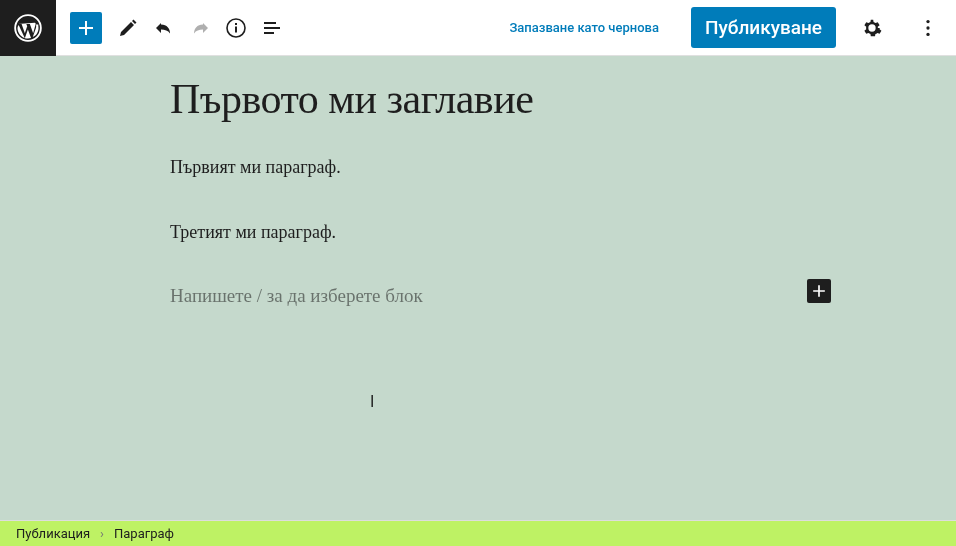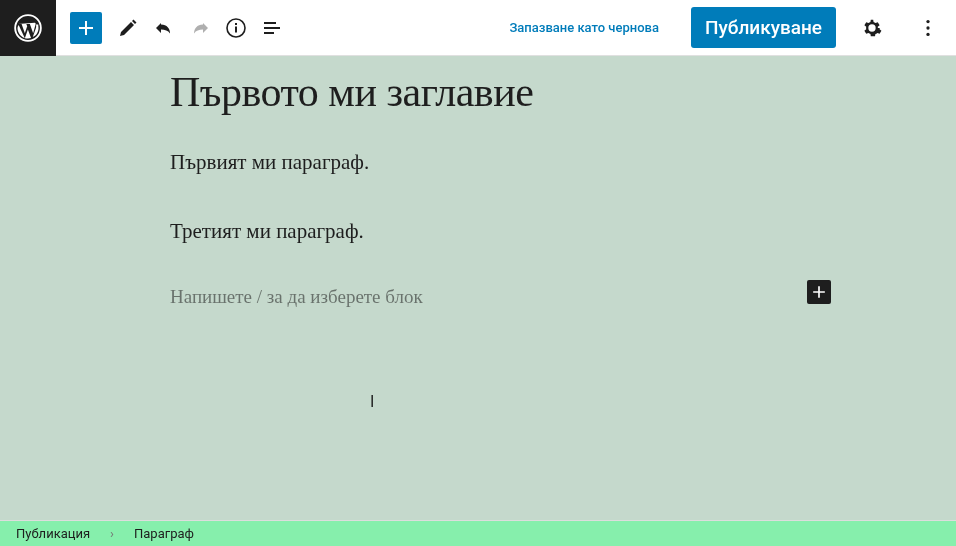--- a/index.html
+++ b/index.html
@@ -16,32 +16,32 @@
   .add-block-btn { width: 32px; height: 32px; background: #007cba; color: #fff; border-radius: 2px; display: flex; align-items: center; justify-content: center; margin: 0 8px 0 4px; }
   .add-block-btn svg { width: 24px; height: 24px; }
   .spacer { flex: 1; }
   .toolbar-right { display: flex; align-items: center; gap: 16px; padding-right: 8px; }
   .link-btn { color: #007cba; font-size: 13px; padding: 8px 12px; cursor: pointer; font-weight: 500; }
   .publish-btn { background: #007cba; color: #fff; font-size: 19px; padding: 9px 14px; border-radius: 3px; cursor: pointer; font-weight: 500; margin-left: 4px; }
   .settings-btn, .more-btn { width: 40px; height: 40px; display: flex; align-items: center; justify-content: center; cursor: pointer; }
 
   
   .canvas-wrap { flex: 1; background: #c5d9cc; position: relative; overflow: hidden; }
-  .canvas-inner { margin: 5px auto; width: 100%; padding: 0 170px; padding-top: 4px; position: relative; }
+  .canvas-inner { margin: 12px auto; width: 100%; padding: 0 170px; padding-top: 4px; position: relative; }
   .post-title { font-size: 42px; font-weight: 400; line-height: 1.3; color: #1e1e1e; margin-bottom: 28px; letter-spacing: -0.5px; font-family: Georgia, "Times New Roman", serif; }
-  .para { font-size: 21px; color: #1e1e1e; line-height: 1.4; margin-bottom: 40px; font-family: Georgia, "Times New Roman", serif; }
+  .para { font-size: 18px; color: #1e1e1e; line-height: 1.4; margin-bottom: 40px; font-family: Georgia, "Times New Roman", serif; }
   .placeholder-row { display: flex; align-items: center; justify-content: space-between; position: relative; }
   .placeholder-text { font-size: 19px; color: rgba(30,30,30,0.55); font-family: Georgia, "Times New Roman", serif; }
   .inline-add { width: 24px; height: 24px; background: #1e1e1e; display: flex; align-items: center; justify-content: center; border-radius: 2px; position: absolute; right: -45px; top: -6px; }
   .inline-add svg { width: 20px; height: 20px; }
 
   .text-cursor { position: absolute; left: 370px; top: 336px; font-size: 16px; color: #1e1e1e; pointer-events: none; }
 
   
-  .breadcrumb { height: 26px; border-top: 1px solid #ddd; display: flex; align-items: center; padding: 0 16px; font-size: 13px; color: #1e1e1e; gap: 20px; background: #86efac; }
+  .breadcrumb { height: 26px; border-top: 1px solid #ddd; display: flex; align-items: center; padding: 0 16px; font-size: 13px; color: #1e1e1e; gap: 10px; background: #bef264; }
   .breadcrumb .sep { color: #757575; }
 
   .disabled { opacity: 0.35; }
 </style>
 </head>
 <body>
 
 <div class="topbar">
   <div class="wp-logo">
     <svg viewBox="0 0 24 24">

